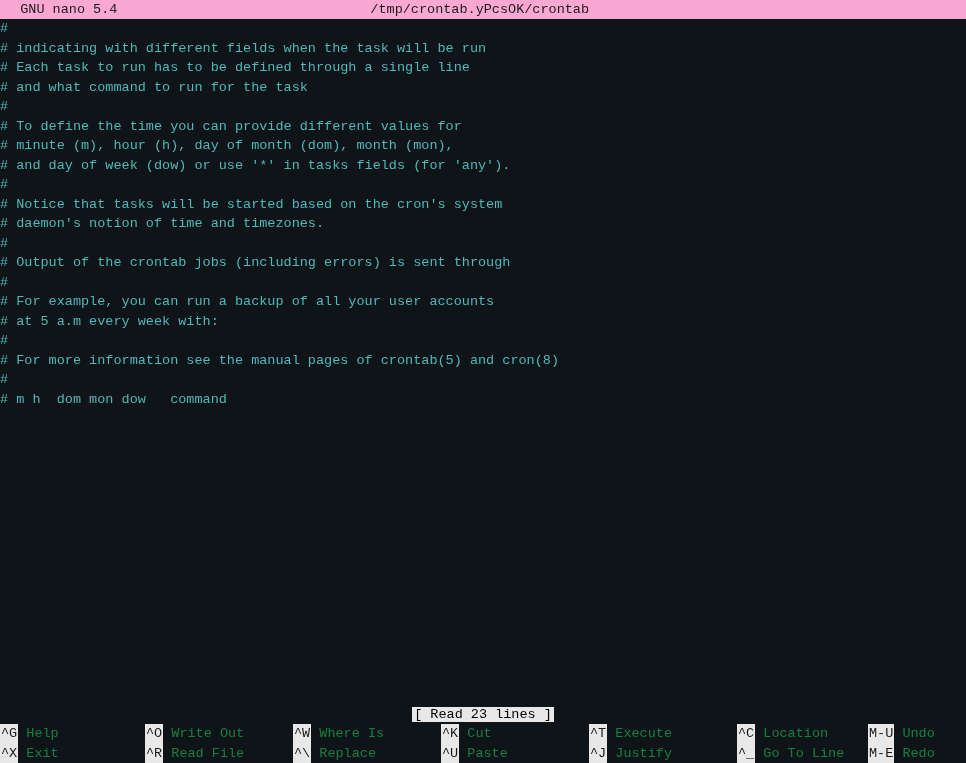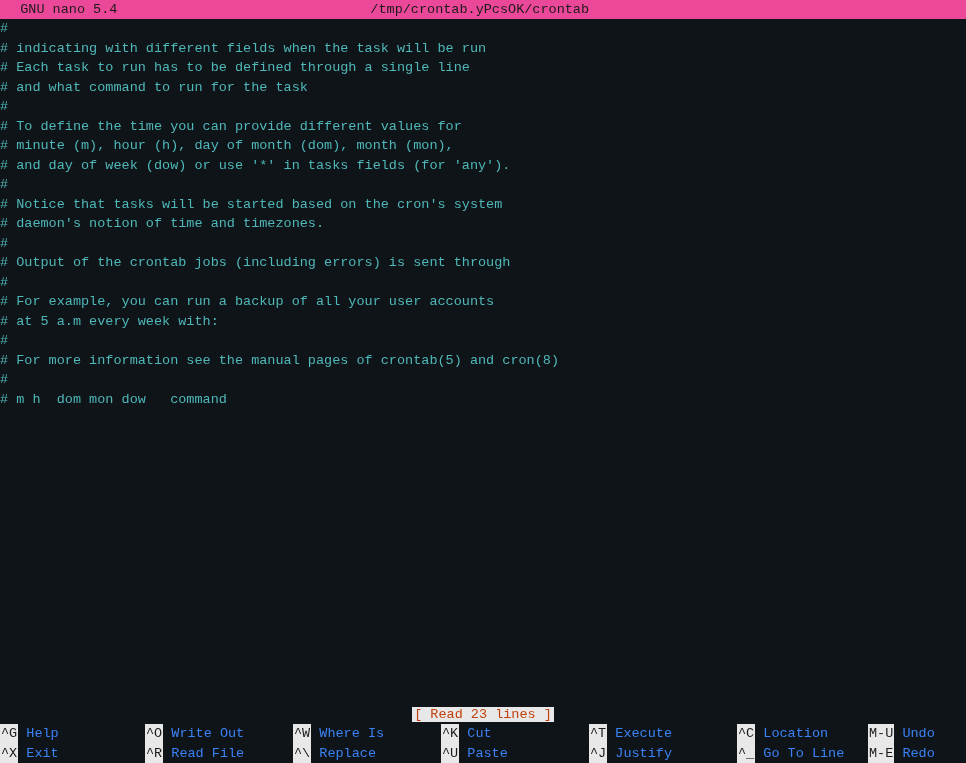--- a/index.html
+++ b/index.html
@@ -12,21 +12,21 @@
       color: #c5c5c5;
       font-family: 'Courier New', monospace;
       font-size: 13.5px;
       width: 966px;
       height: 763px;
       overflow: hidden;
       position: relative;
       line-height: 1.45;
     }
     .title-bar {
-      background-color: #ec4899;
+      background-color: #f9a8d4;
       color: #1a1a1a;
       height: 19px;
       display: flex;
       padding: 0 4px;
       font-weight: normal;
       white-space: pre;
     }
     .title-left {
       flex: 0 0 auto;
     }
@@ -55,21 +55,21 @@
     .status-bar {
       position: absolute;
       bottom: 39px;
       left: 0;
       right: 0;
       text-align: center;
       height: 19px;
     }
     .status-text {
       background-color: #e8e8e8;
-      color: #c2410c;
+      color: #000000;
       padding: 0 2px;
       white-space: pre;
     }
     .shortcuts {
       position: absolute;
       bottom: 0;
       left: 0;
       right: 0;
       height: 39px;
     }
@@ -81,21 +81,21 @@
     .shortcut-item {
       flex: 0 0 auto;
       display: flex;
     }
     .shortcut-key {
       background-color: #e8e8e8;
       color: #1a1a1a;
       padding: 0 1px;
     }
     .shortcut-label {
-      color: #3b82f6;
+      color: #15803d;
       padding-right: 8px;
     }
   </style>
 </head>
 <body>
 
 <div class="title-bar">
   <span class="title-left">  GNU nano 5.4</span>
   <span class="title-center">/tmp/crontab.yPcsOK/crontab</span>
 </div>

